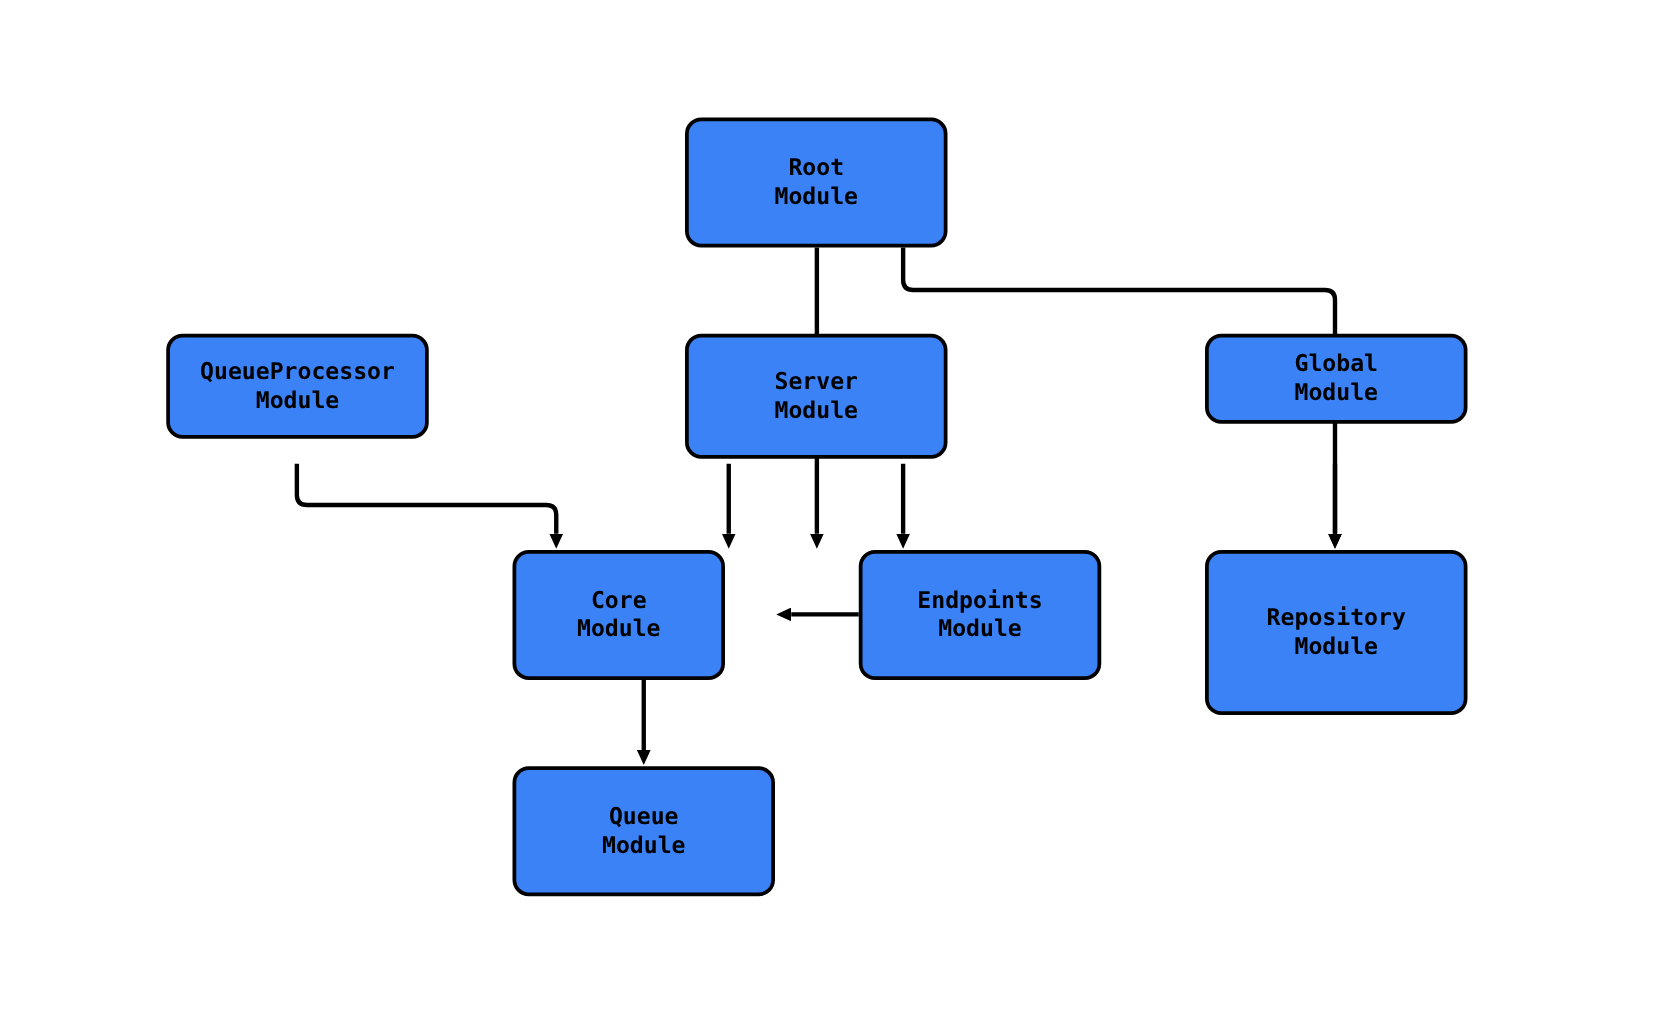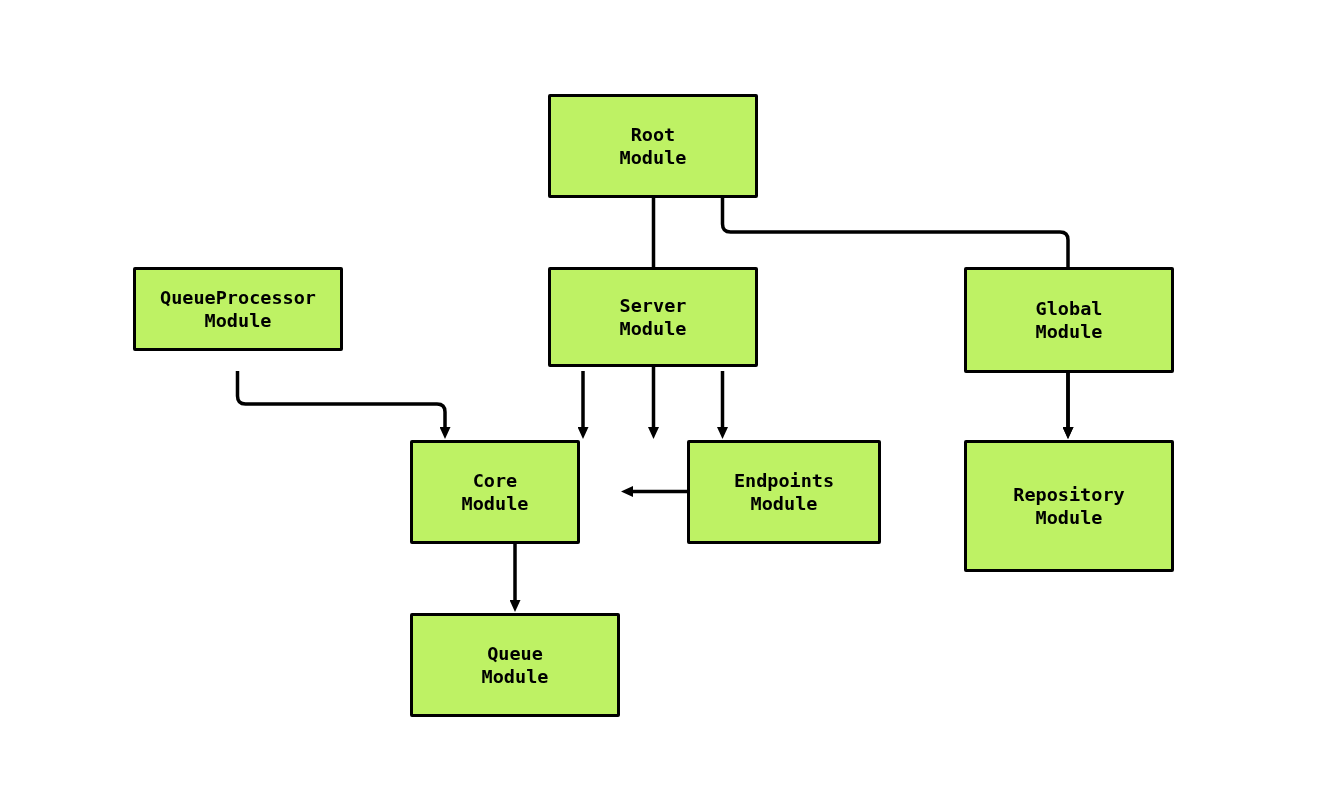--- a/index.html
+++ b/index.html
@@ -23,23 +23,23 @@
   #edge-layer {
     position: absolute;
     left: 0;
     top: 0;
     width: 1337px;
     height: 809px;
   }
   .node {
     position: absolute;
     box-sizing: border-box;
-    background: #bef264;
+    background: #3b82f6;
     border: 3.5px solid #000000;
-    border-radius: 2px;
+    border-radius: 13px;
     display: flex;
     align-items: center;
     justify-content: center;
     text-align: center;
     z-index: 2;
   }
   .node-label {
     font-family: "DejaVu Sans Mono", "Liberation Mono", monospace;
     font-size: 18.5px;
     font-weight: bold;
@@ -102,21 +102,21 @@
   <div class="node" style="left:133px; top:267px; width:210px; height:84px;">
     <span class="node-label">QueueProcessor
 Module</span>
   </div>
 
   <div class="node" style="left:548px; top:267px; width:210px; height:100px;">
     <span class="node-label">Server
 Module</span>
   </div>
 
-  <div class="node" style="left:964px; top:267px; width:210px; height:106px;">
+  <div class="node" style="left:964px; top:267px; width:210px; height:72px;">
     <span class="node-label">Global
 Module</span>
   </div>
 
   <div class="node" style="left:410px; top:440px; width:170px; height:104px;">
     <span class="node-label">Core
 Module</span>
   </div>
 
   <div class="node" style="left:687px; top:440px; width:194px; height:104px;">

